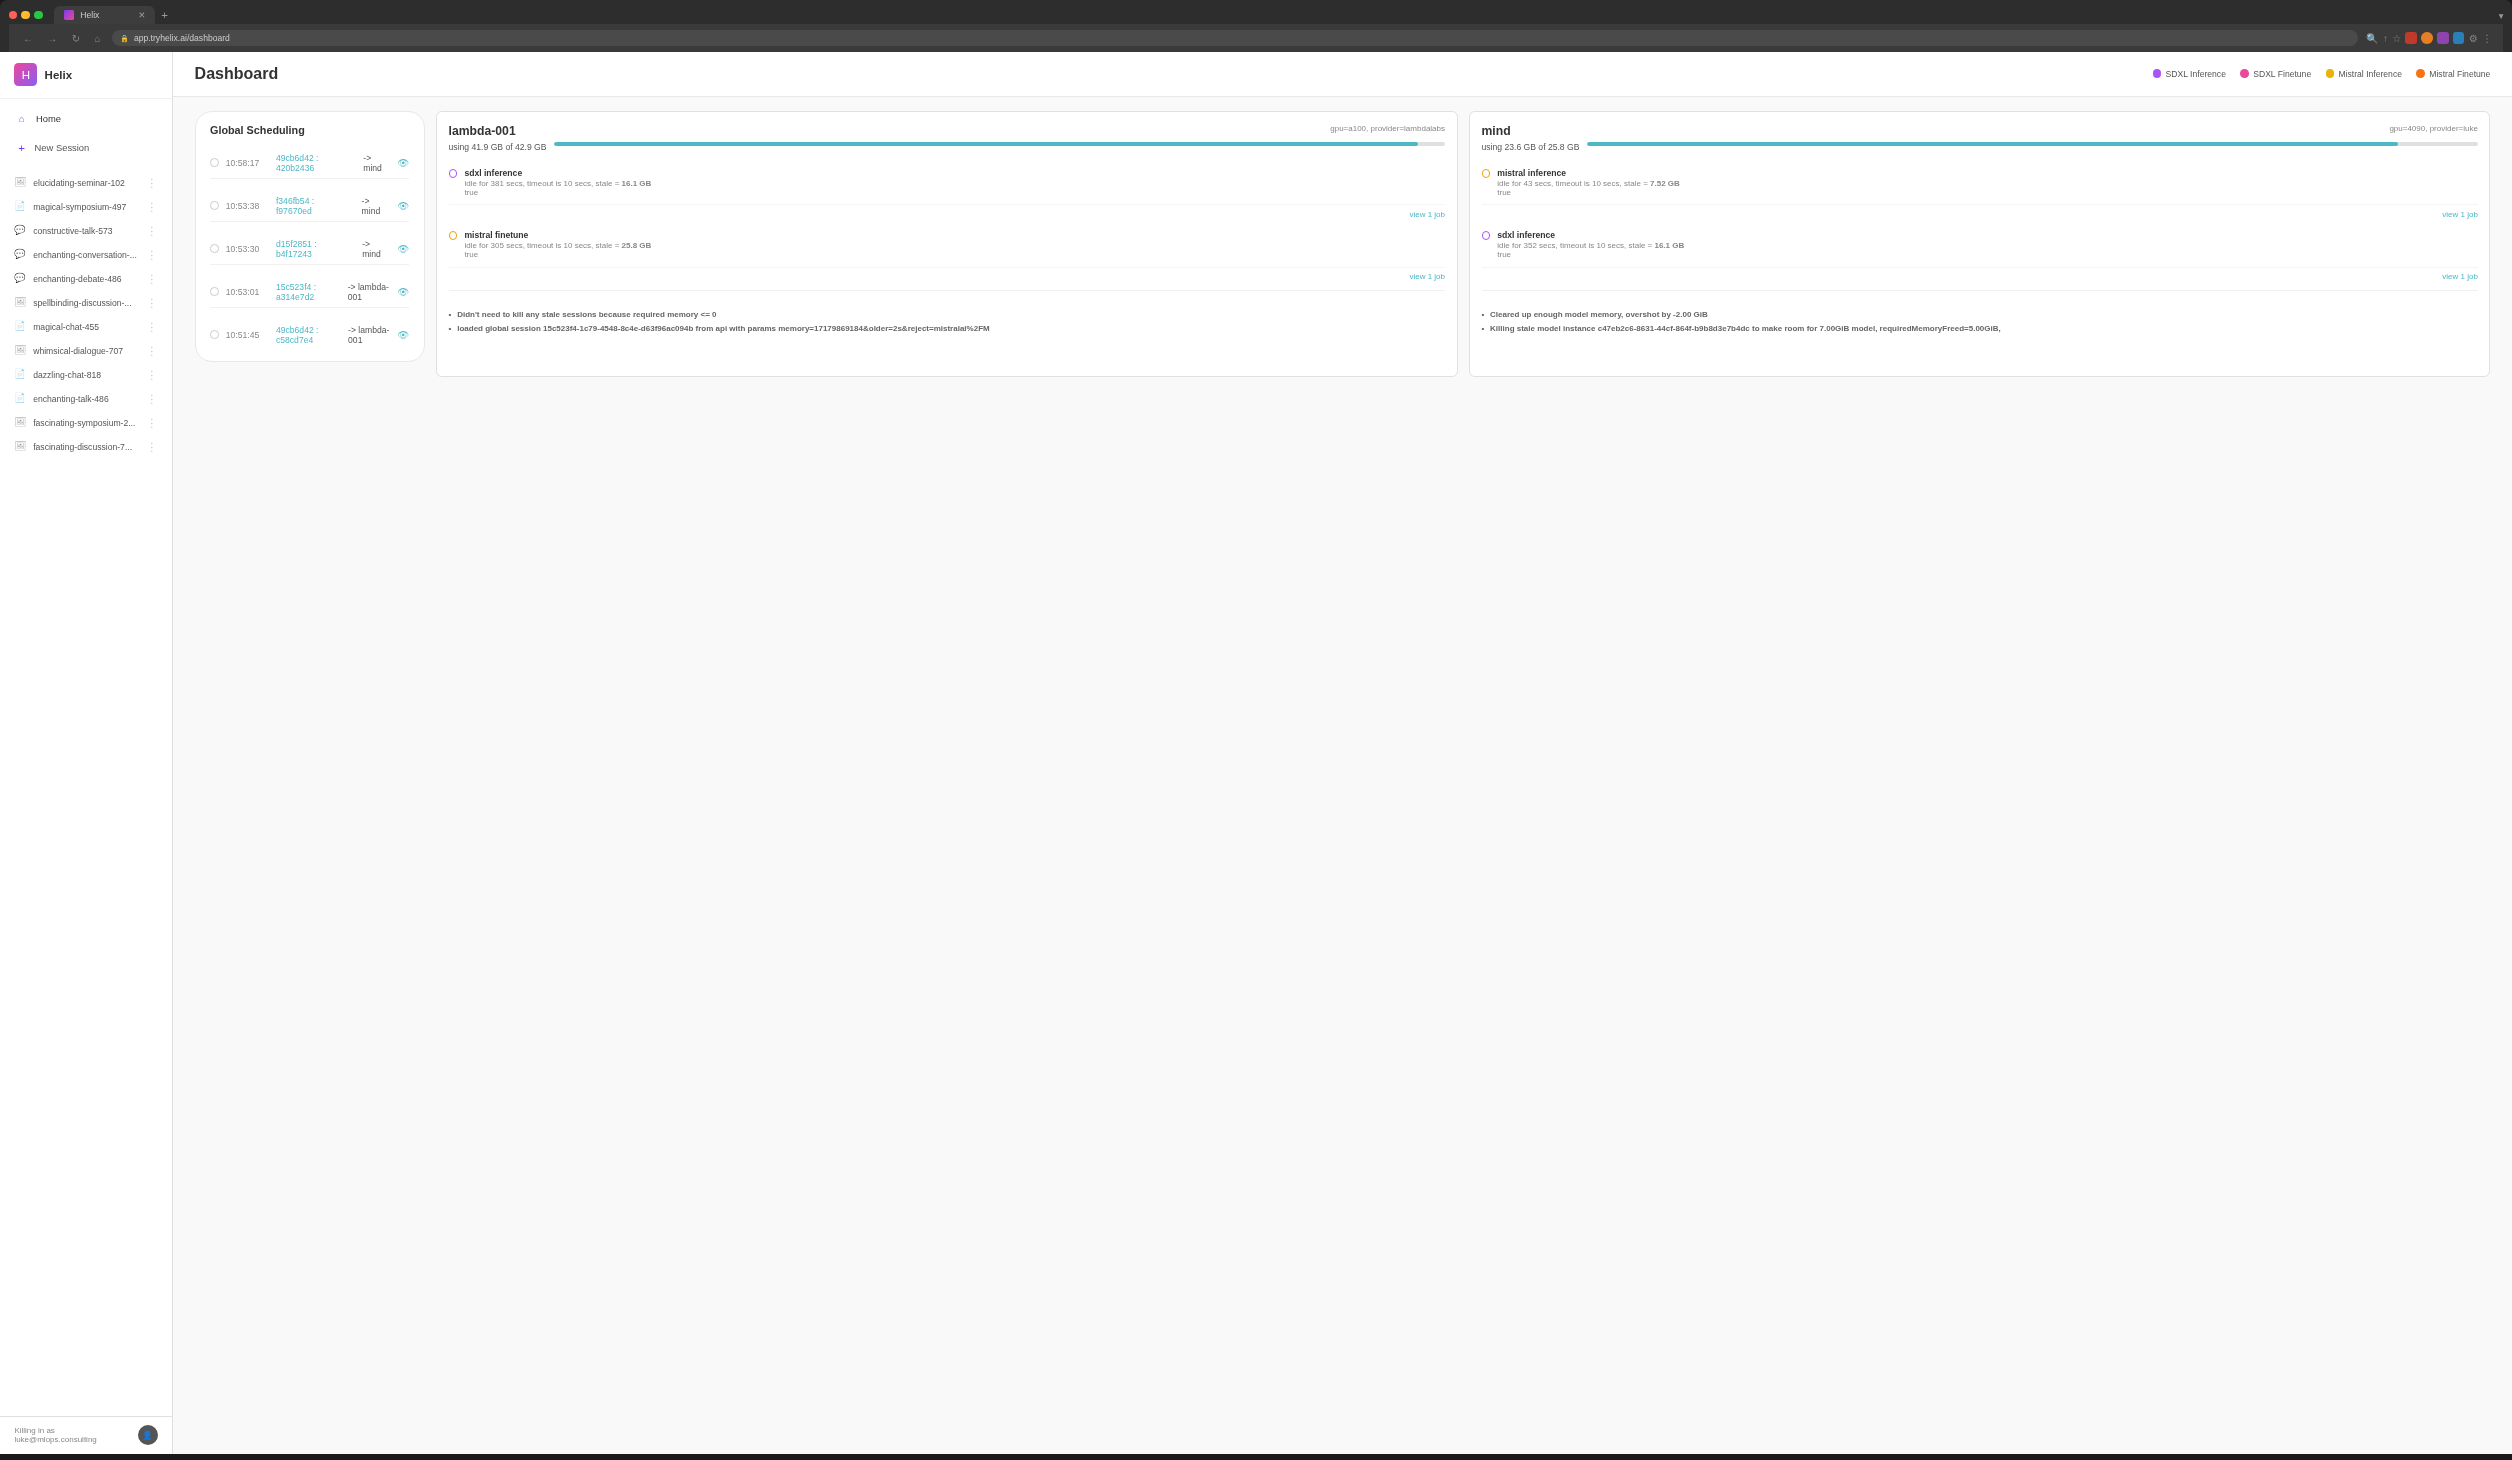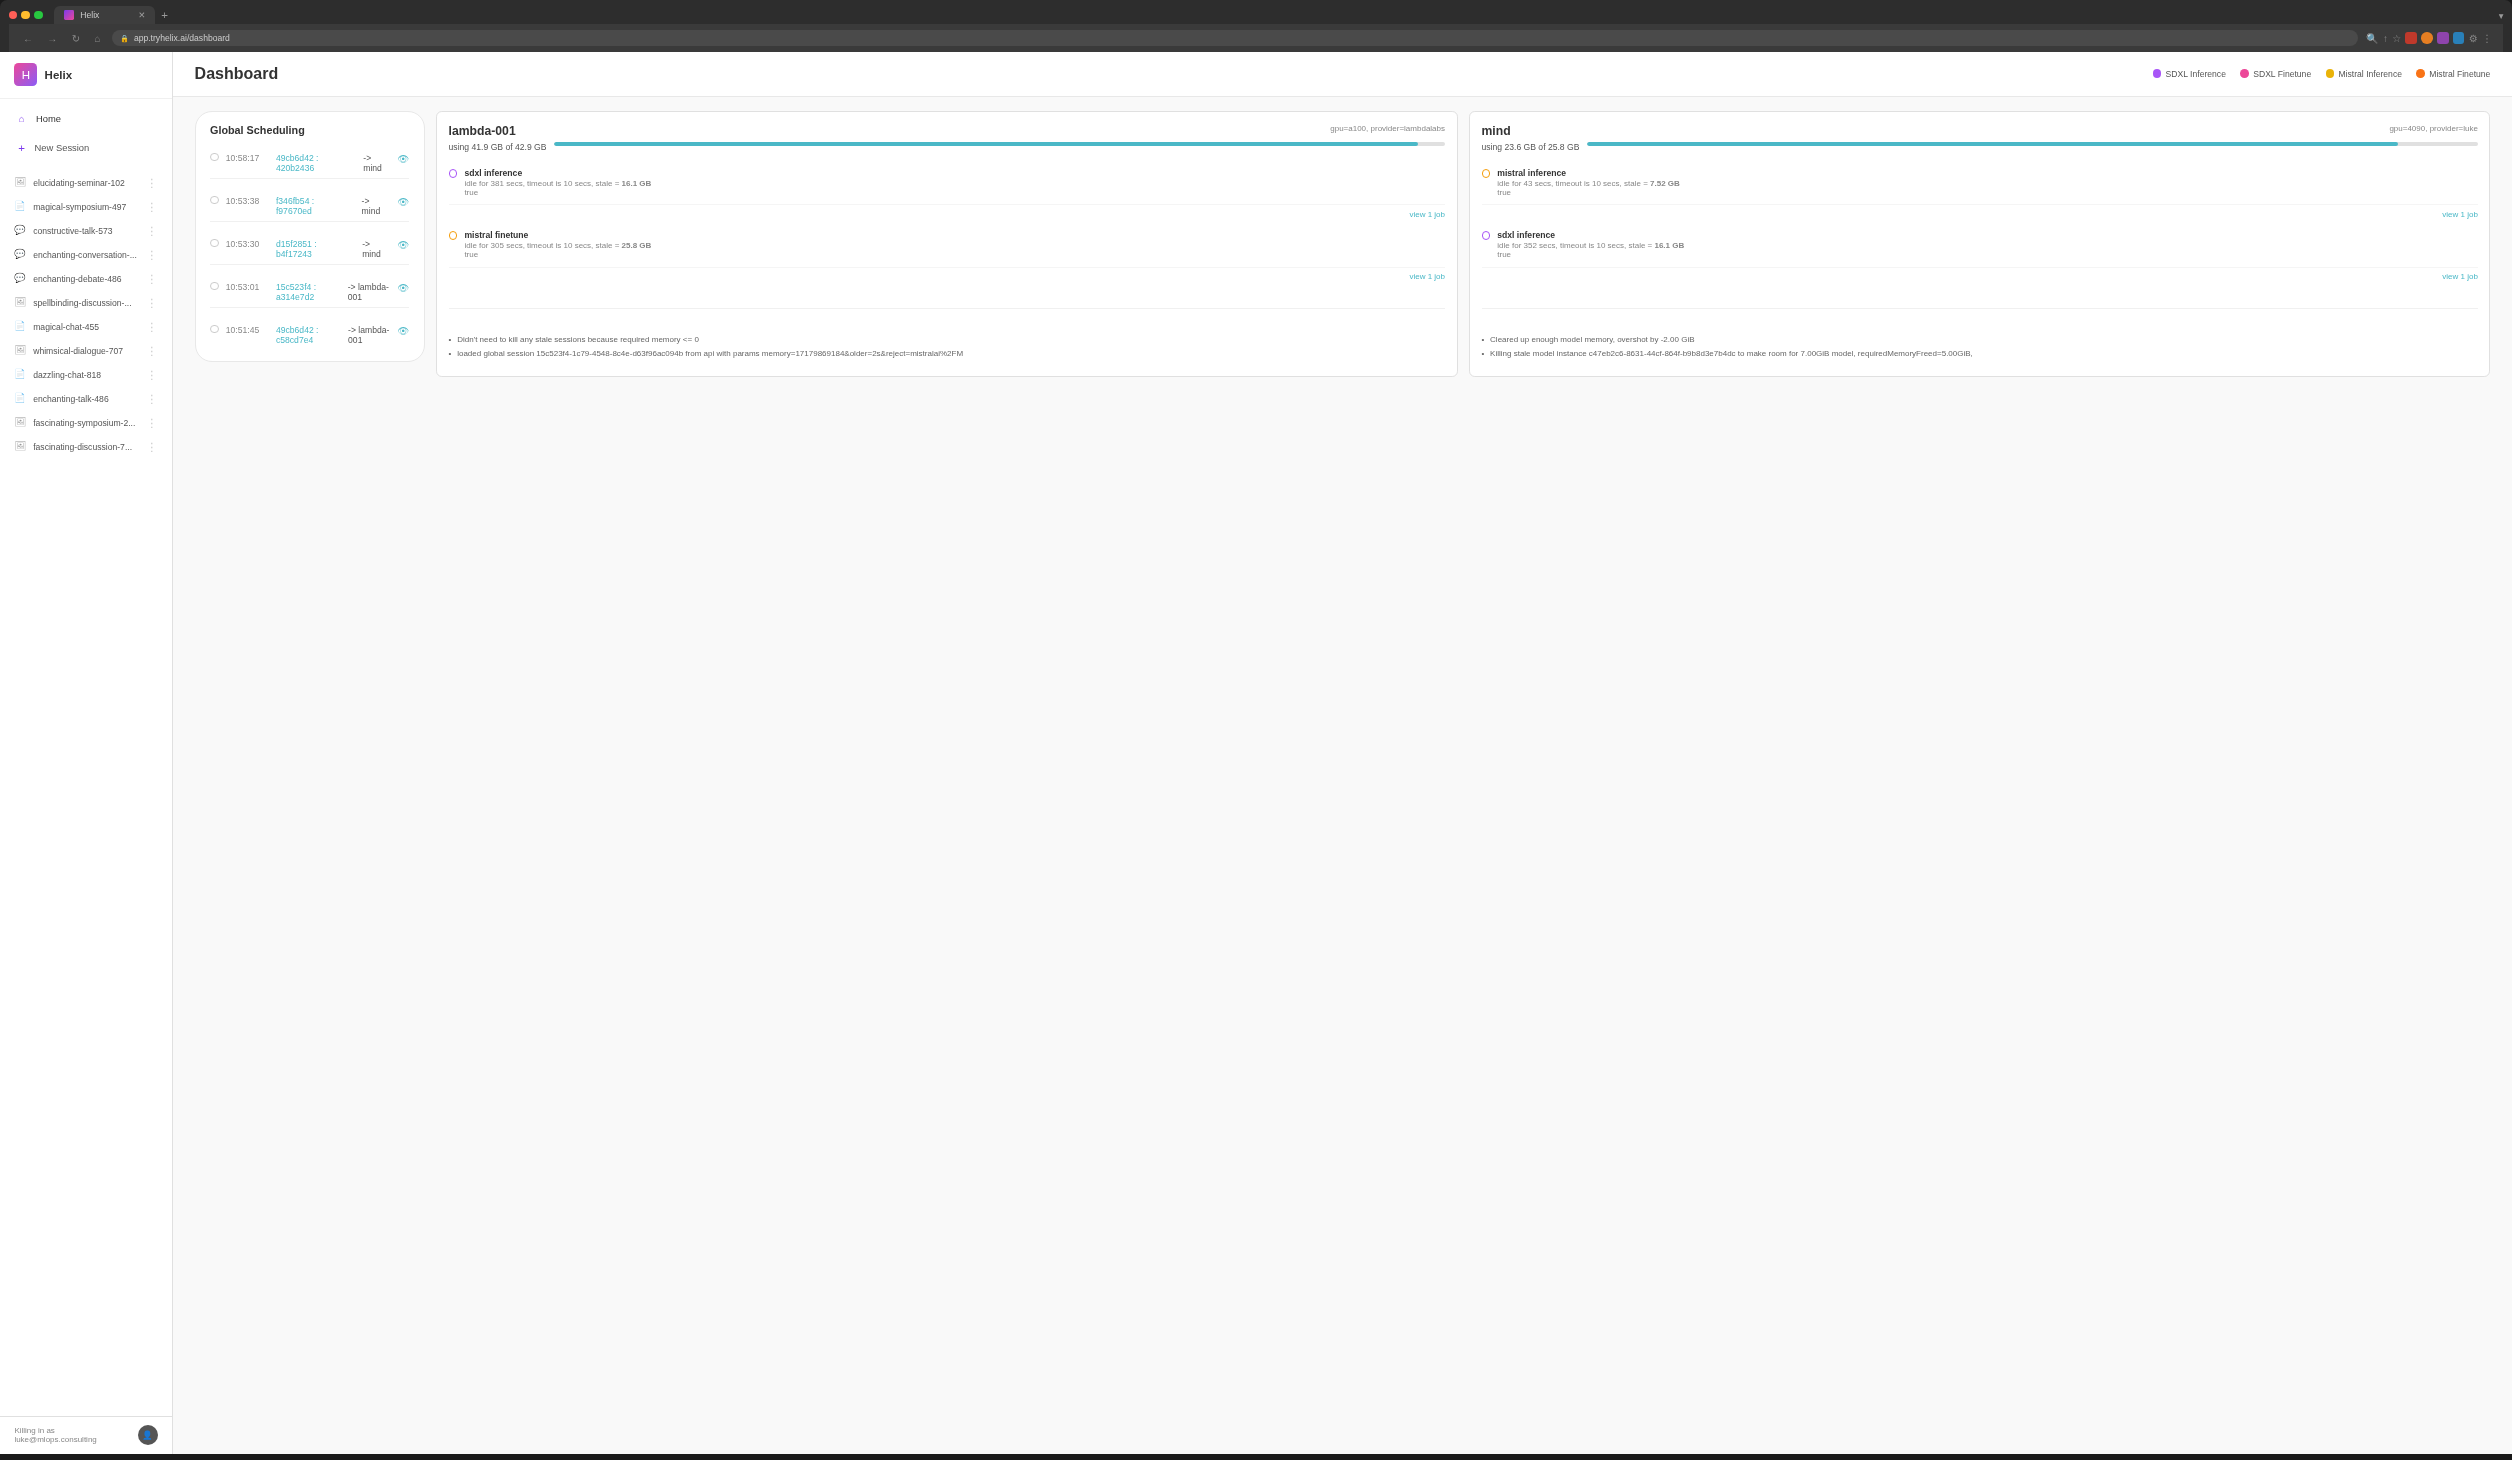--- a/index.html
+++ b/index.html
@@ -64,21 +64,21 @@
     
     .live-updates-bar { display: flex; align-items: center; gap: 8.6px; margin-bottom: 14.4px; }
     .toggle { width: 26px; height: 14.4px; background: #7c3aed; border-radius: 7.2px; position: relative; cursor: pointer; }
     .toggle-knob { width: 11.5px; height: 11.5px; background: white; border-radius: 50%; position: absolute; top: 1.4px; right: 1.4px; transition: all 0.2s; }
     .live-label { font-size: 9.4px; color: #555; }
     .view-data-link { color: #4ab8c7; text-decoration: none; margin-left: auto; font-size: 9.4px; }
 
     
     .scheduling-section { background: #fff; border: 0.7px solid #e8e8e8; border-radius: 17px; padding: 11.5px 14.4px; margin-bottom: 14.4px; }
     .section-title { font-size: 10.8px; font-weight: 600; color: #333; margin-bottom: 8.6px; }
-    .schedule-row { display: flex; gap: 7.2px; padding: 5px 0; border-bottom: 0.7px solid #f0f0f0; margin-top: 12px; }
+    .schedule-row { display: flex; align-items: center; gap: 7.2px; padding: 5px 0; border-bottom: 0.7px solid #f0f0f0; margin-top: 12px; }
     .schedule-row:last-child { border-bottom: none; }
     .schedule-dot { width: 8.6px; height: 8.6px; border-radius: 50%; border: 1.4px solid #ccc; flex-shrink: 0; }
     .schedule-time { color: #888; font-size: 8.6px; width: 43px; flex-shrink: 0; }
     .schedule-link { color: #4ab8c7; text-decoration: none; font-size: 8.6px; }
     .schedule-dest { color: #555; font-size: 8.6px; margin-left: 2.9px; }
     .schedule-eye { color: #4ab8c7; margin-left: auto; cursor: pointer; }
     .server-card { flex: 1; background: #fff; border: 0.7px solid #e0e0e0; border-radius: 5.8px; padding: 11.5px; overflow: hidden; }
     .server-card-header { display: flex; justify-content: space-between; align-items: flex-start; margin-bottom: 4.3px; }
     .server-name { font-size: 12.2px; font-weight: 700; color: #333; }
     .server-meta { font-size: 8px; color: #888; }
@@ -88,21 +88,21 @@
     .model-section { margin-top: 8.6px; }
     .model-row { display: flex; align-items: flex-start; gap: 7.2px; padding: 7.2px 0; border-bottom: 0.7px solid #f5f5f5; }
     .model-dot { width: 8.6px; height: 8.6px; border-radius: 50%; border: 1.4px solid; flex-shrink: 0; margin-top: 1.4px; }
     .model-dot-purple { border-color: #a855f7; }
     .model-dot-orange { border-color: #f59e0b; }
     .model-info { flex: 1; }
     .model-name { font-size: 8.6px; font-weight: 600; color: #333; }
     .model-status { font-size: 8px; color: #888; margin-top: 1.4px; }
     .model-status-true { font-size: 8px; color: #888; }
     .view-job-link { text-align: right; color: #4ab8c7; font-size: 8px; cursor: pointer; padding: 4.3px 0; }
-    .server-notes { margin-top: 23px; padding-top: 24px; border-top: 0.7px solid #f0f0f0; }
+    .server-notes { margin-top: 5px; padding-top: 17px; border-top: 0.7px solid #f0f0f0; font-weight: bold; }
     .note-item { font-size: 8px; color: #666; padding: 2.2px 0; padding-left: 8.6px; position: relative; }
     .note-item::before { content: '•'; position: absolute; left: 0; color: #666; }
     .content-area { display: flex; gap: 11.5px; }
     .global-col { width: 230px; flex-shrink: 0; }
     .servers-col { flex: 1; display: flex; gap: 11.5px; }
   </style>
 </head>
 <body>
 
 <div class="browser-chrome">

